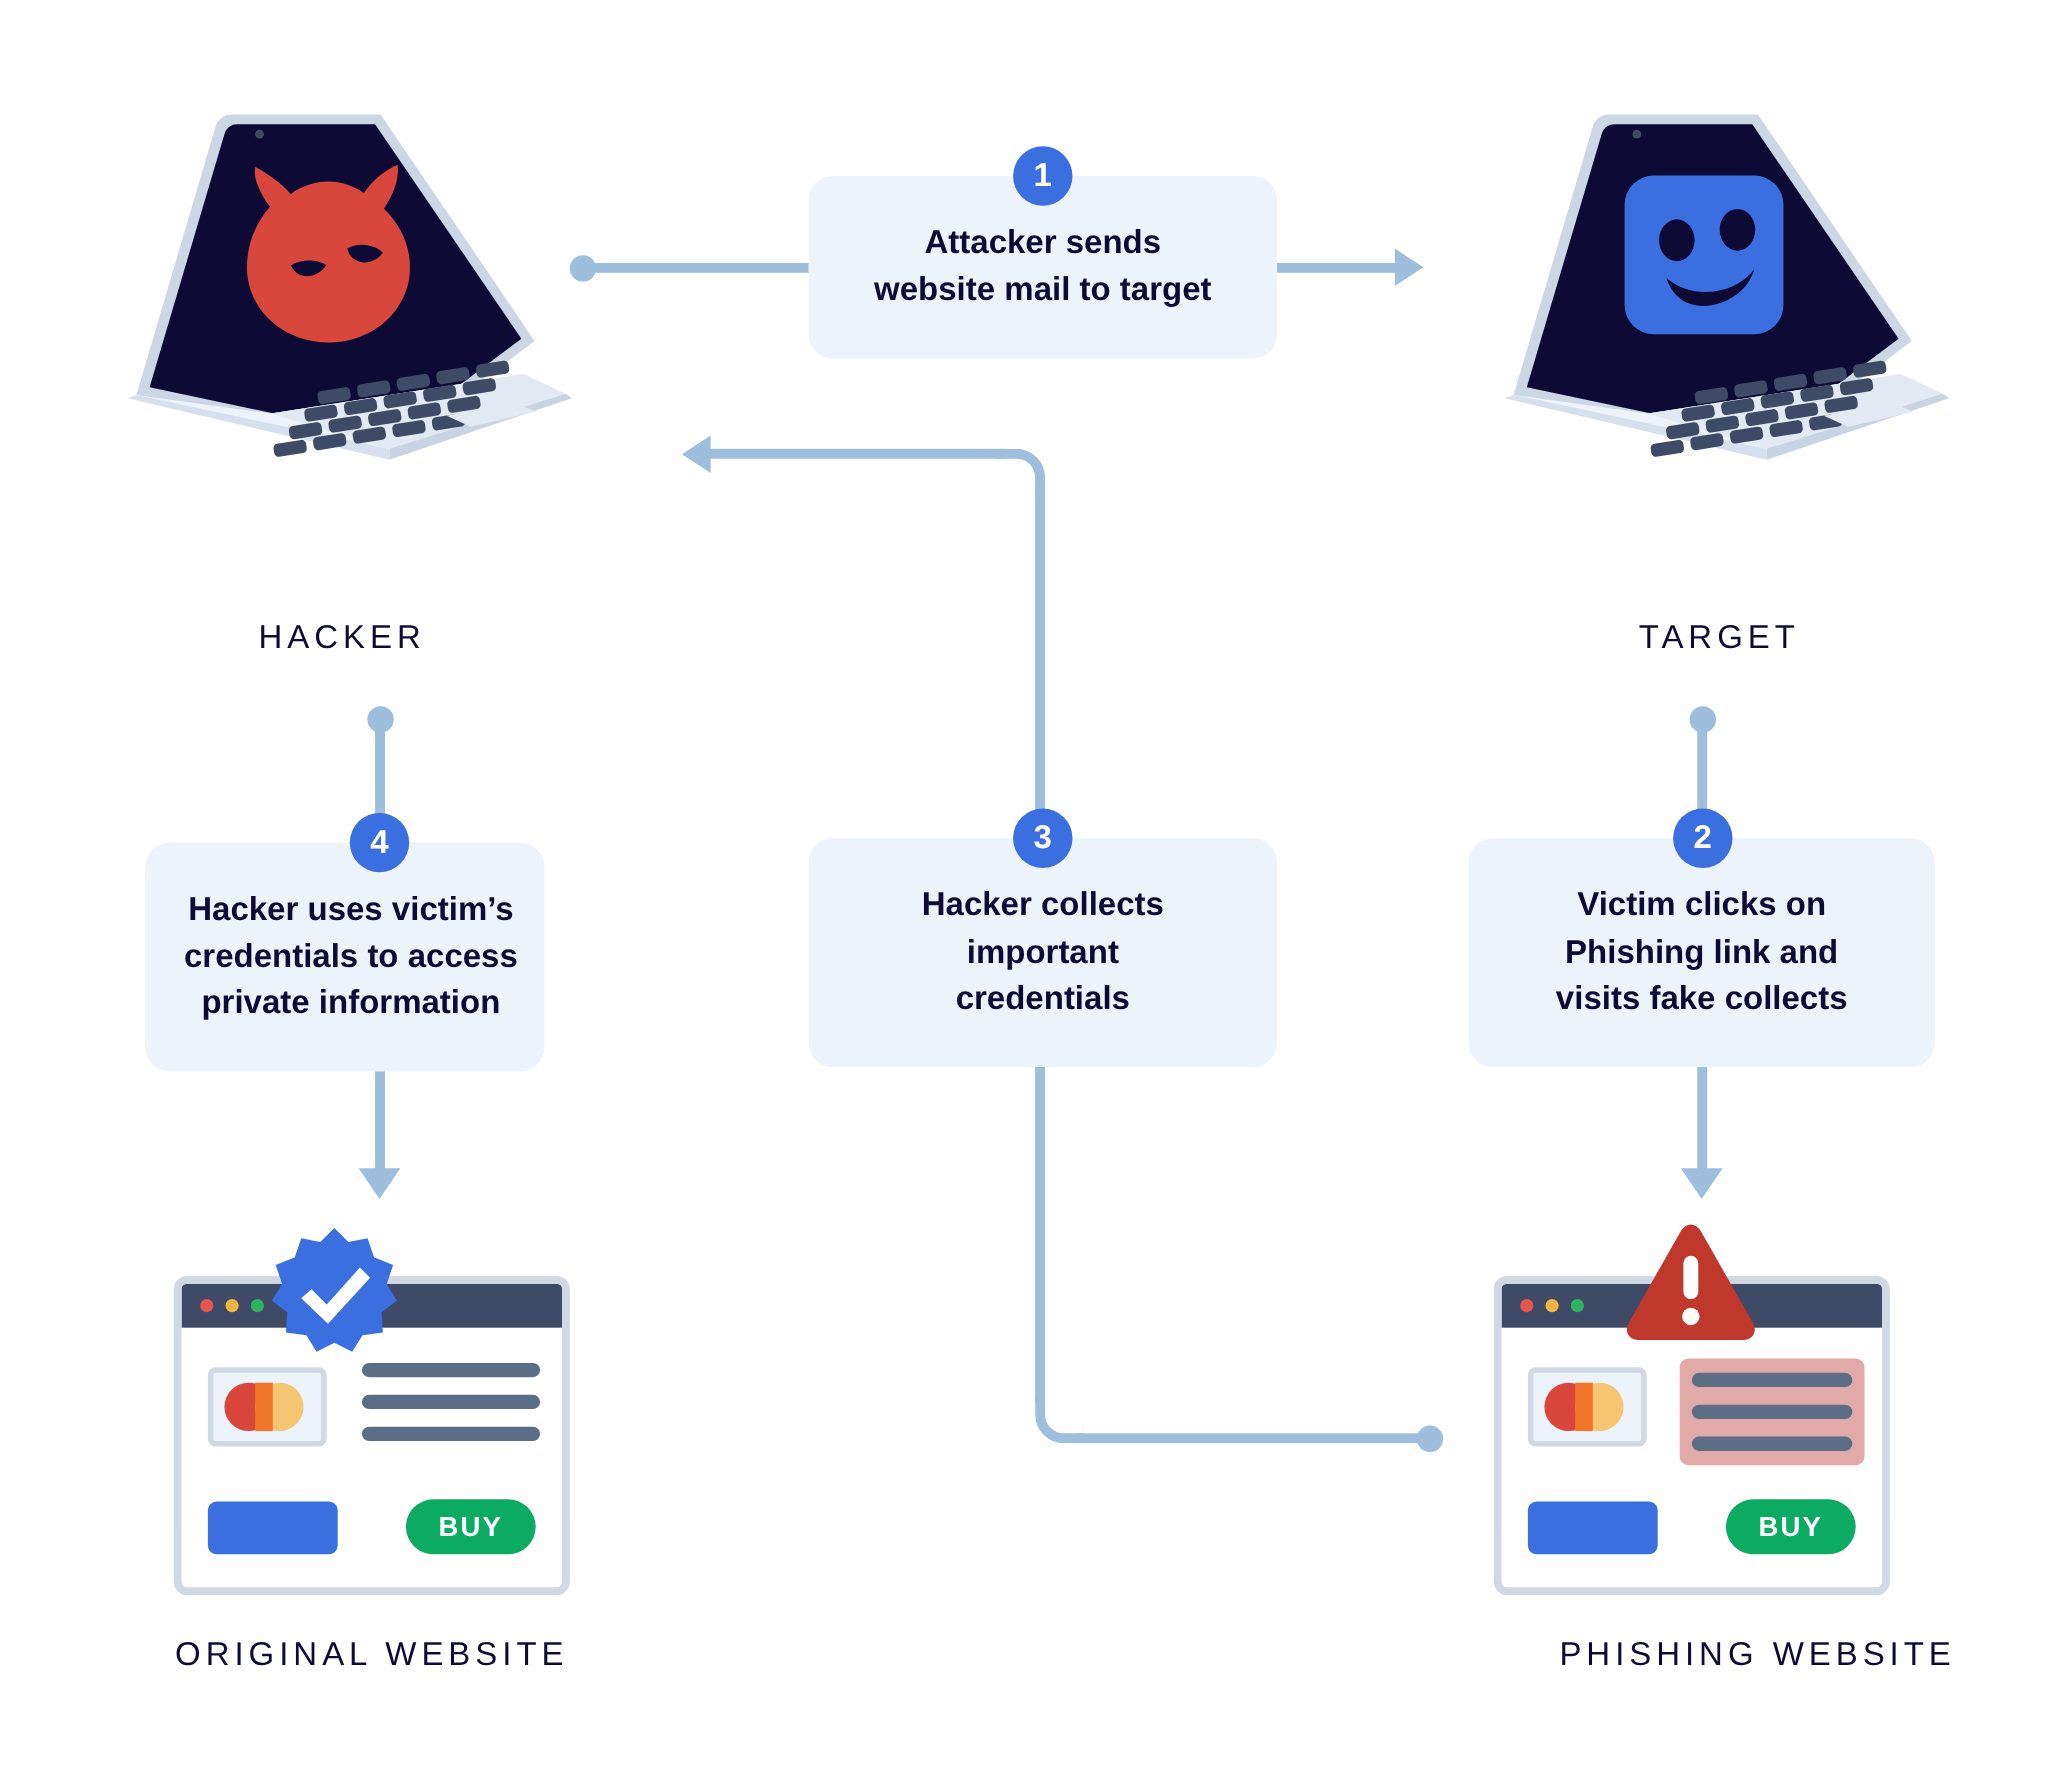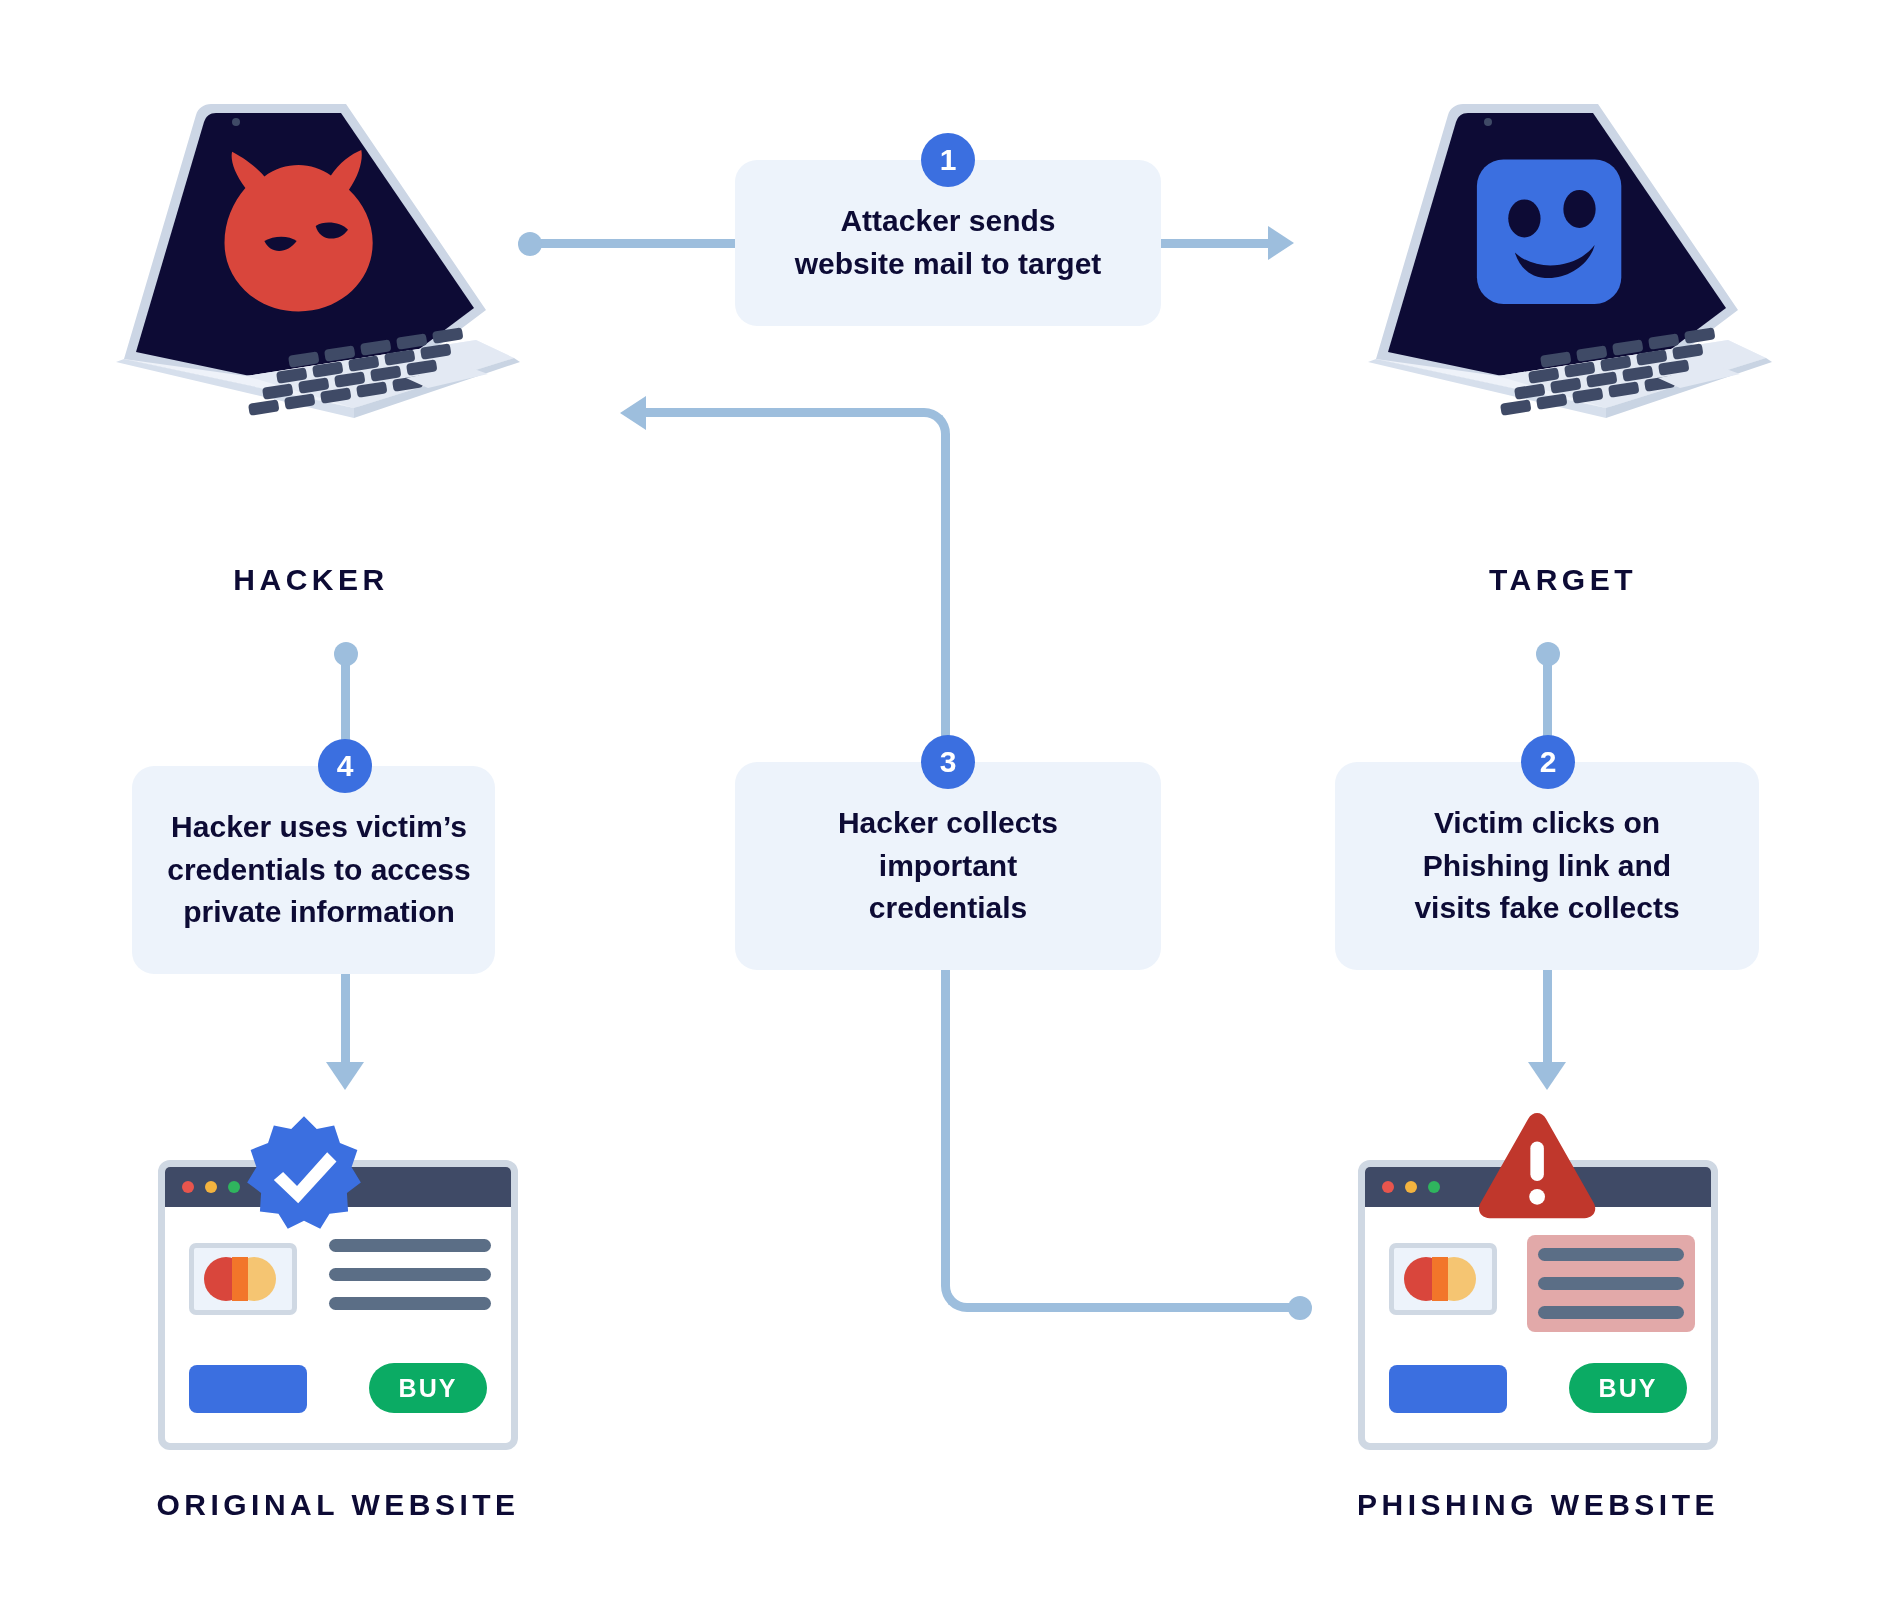--- a/index.html
+++ b/index.html
@@ -56,21 +56,21 @@
              border-top: 28px solid #9dbedd; }
   .corner { position: absolute; border: 9px solid #9dbedd; z-index: 3; }
   .corner.tr { border-left: none; border-bottom: none; border-top-right-radius: 26px; }
   .corner.bl { border-right: none; border-top: none; border-bottom-left-radius: 26px; }
 
   
   .caption {
     position: absolute;
     color: #0d0b35;
     font-size: 30px;
-    font-weight: 700;
+    font-weight: 400;
     letter-spacing: 4.5px;
     text-align: center;
     white-space: nowrap;
     z-index: 6;
   }
 
   
   .laptop { position: absolute; width: 430px; height: 360px; z-index: 5; }
   .laptop svg { width: 100%; height: 100%; display: block; }
 
@@ -301,15 +301,15 @@
     </div>
 
     <div class="overlay-icon" style="left:116px; top:-50px; width:124px; height:112px;">
       <svg viewBox="0 0 110 100" xmlns="http://www.w3.org/2000/svg">
         <path fill="#c0372c" d="M48 8 C52 1 60 1 64 8 L106 82 C110 89 106 96 98 96 L14 96 C6 96 2 89 6 82 Z"></path>
         <rect x="50" y="28" width="12" height="35" rx="6" fill="#ffffff"></rect>
         <circle cx="56" cy="77" r="7" fill="#ffffff"></circle>
       </svg>
     </div>
   </div>
-  <div class="caption" style="left:1298px; top:1488px; width:480px;">PHISHING WEBSITE</div>
+  <div class="caption" style="left:1298px; top:1488px; width:480px;text-align:right;">PHISHING WEBSITE</div>
 
 </div>
 
 </body></html>

